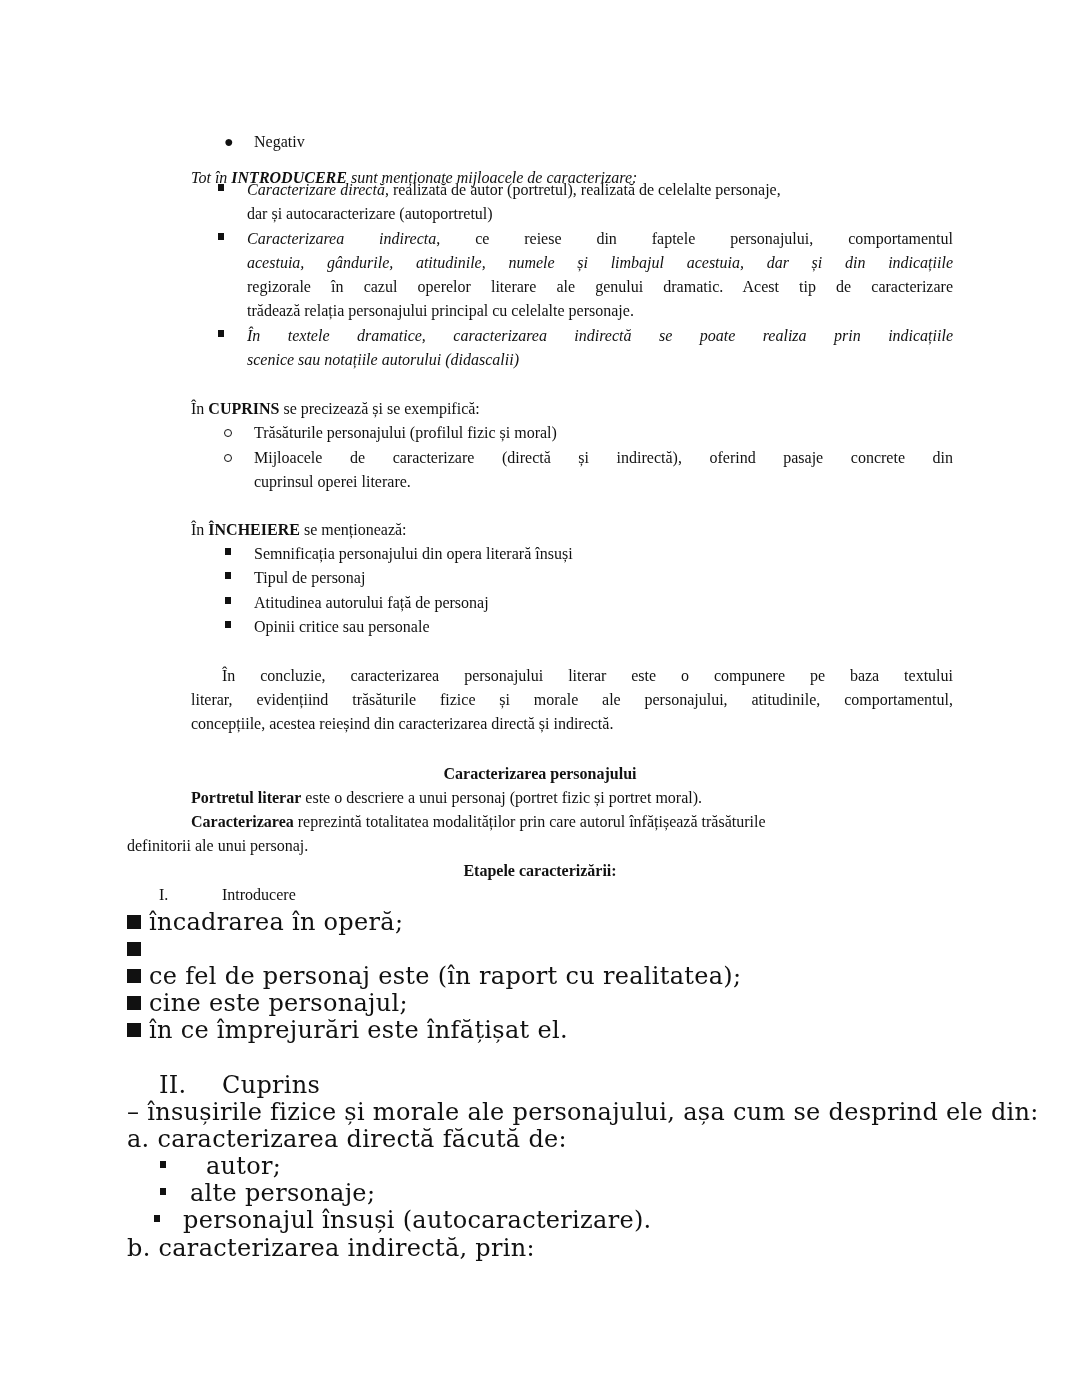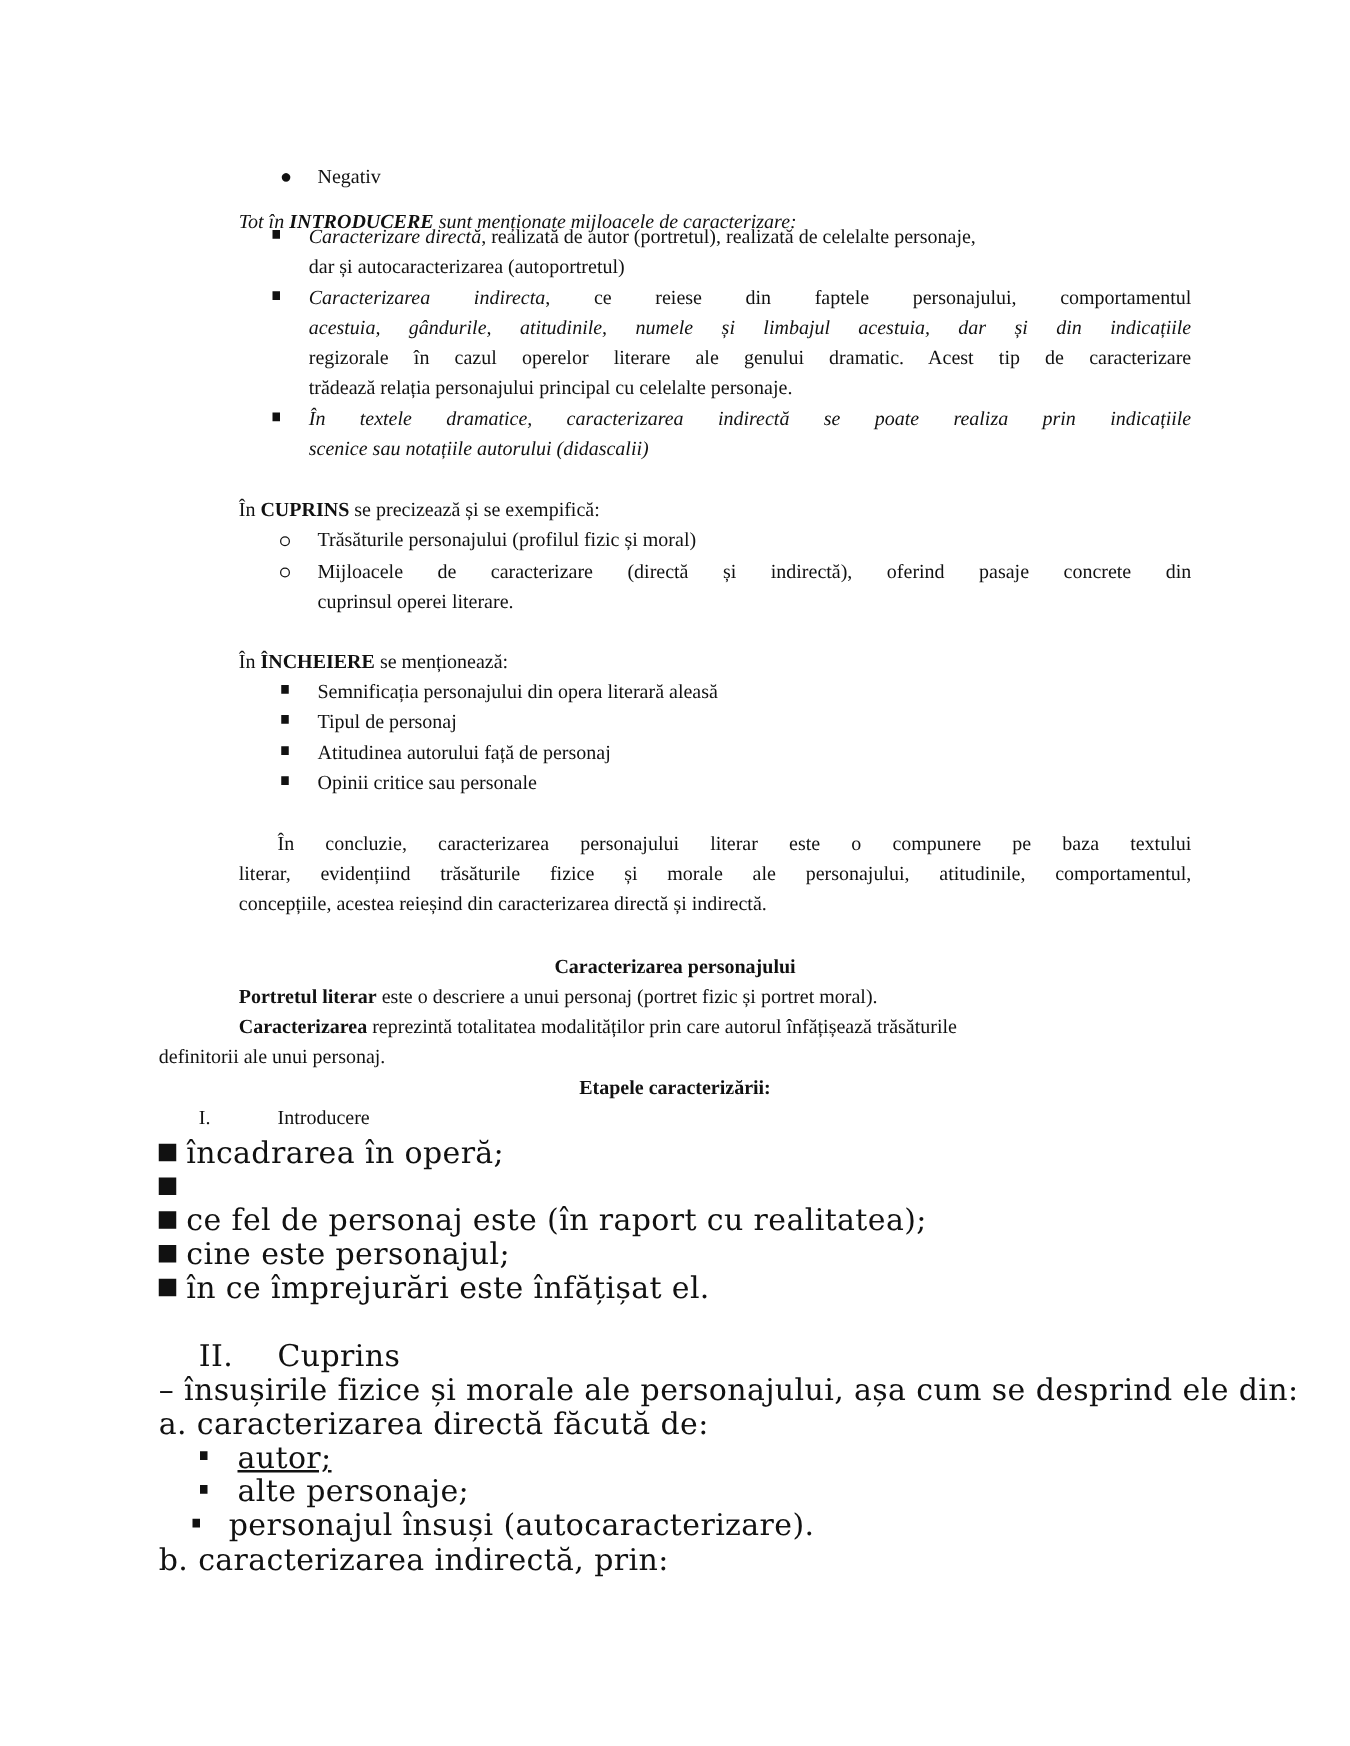--- a/index.html
+++ b/index.html
@@ -25,42 +25,42 @@
 
 <div class="page">
 
   <span class="bullet-dot" style="left:224px; top:130px;">●</span>
   <div class="line" style="left:254px; top:130px;">Negativ</div>
 
   <div class="line" style="left:191px; top:166px;font-style:italic;"><span>Tot în </span><span class="b">INTRODUCERE</span><span> sunt menționate mijloacele de caracterizare:</span></div>
 
   <span class="bullet-sq" style="left:218px; top:184px;"></span>
   <div class="line" style="left:247px; top:178px;"><span class="i">Caracterizare directă</span><span>, realizată de autor (portretul), realizată de celelalte personaje,</span></div>
-  <div class="line" style="left:247px; top:202px;">dar și autocaracterizarea (autoportretul)</div>
+  <div class="line" style="left:247px; top:202px;">dar și autocaracterizare (autoportretul)</div>
 
   <span class="bullet-sq" style="left:218px; top:233px;"></span>
   <div class="line just" style="left:247px; top:227px; width:706px;"><span class="i">Caracterizarea indirecta</span><span>, ce reiese din faptele personajului, comportamentul</span></div>
   <div class="line just" style="left:247px; top:251px; width:706px;font-style:italic;">acestuia, gândurile, atitudinile, numele și limbajul acestuia, dar și din indicațiile</div>
   <div class="line just" style="left:247px; top:275px; width:706px;">regizorale în cazul operelor literare ale genului dramatic. Acest tip de caracterizare</div>
   <div class="line" style="left:247px; top:299px;">trădează relația personajului principal cu celelalte personaje.</div>
 
   <span class="bullet-sq" style="left:218px; top:330px;"></span>
   <div class="line just i" style="left:247px; top:324px; width:706px;">În textele dramatice, caracterizarea indirectă se poate realiza prin indicațiile</div>
   <div class="line i" style="left:247px; top:348px;">scenice sau notațiile autorului (didascalii)</div>
 
   <div class="line" style="left:191px; top:397px;"><span>În </span><span class="b">CUPRINS</span><span> se precizează și se exempifică:</span></div>
   <span class="bullet-circ" style="left:224px; top:429px;"></span>
   <div class="line" style="left:254px; top:421px;">Trăsăturile personajului (profilul fizic și moral)</div>
   <span class="bullet-circ" style="left:224px; top:454px;"></span>
   <div class="line just" style="left:254px; top:446px; width:699px;">Mijloacele de caracterizare (directă și indirectă), oferind pasaje concrete din</div>
   <div class="line" style="left:254px; top:470px;">cuprinsul operei literare.</div>
 
   <div class="line" style="left:191px; top:518px;"><span>În </span><span class="b">ÎNCHEIERE</span><span> se menționează:</span></div>
   <span class="bullet-sq" style="left:225px; top:548px;"></span>
-  <div class="line" style="left:254px; top:542px;">Semnificația personajului din opera literară aleasă</div>
+  <div class="line" style="left:254px; top:542px;">Semnificația personajului din opera literară însuși</div>
   <span class="bullet-sq" style="left:225px; top:572px;"></span>
   <div class="line" style="left:254px; top:566px;">Tipul de personaj</div>
   <span class="bullet-sq" style="left:225px; top:597px;"></span>
   <div class="line" style="left:254px; top:591px;">Atitudinea autorului față de personaj</div>
   <span class="bullet-sq" style="left:225px; top:621px;"></span>
   <div class="line" style="left:254px; top:615px;">Opinii critice sau personale</div>
 
   <div class="line just" style="left:222px; top:664px; width:731px;">În concluzie, caracterizarea personajului literar este o compunere pe baza textului</div>
   <div class="line just" style="left:191px; top:688px; width:762px;">literar, evidențiind trăsăturile fizice și morale ale personajului, atitudinile, comportamentul,</div>
   <div class="line" style="left:191px; top:712px;">concepțiile, acestea reieșind din caracterizarea directă și indirectă.</div>
@@ -83,20 +83,20 @@
   <div class="line sans2" style="left:149px; top:991px;">cine este personajul;</div>
   <span class="bullet-big" style="left:127px; top:1023px;"></span>
   <div class="line sans2" style="left:149px; top:1018px;">în ce împrejurări este înfățișat el.</div>
 
   <div class="line sans2" style="left:159px; top:1073px;">II.</div>
   <div class="line sans2" style="left:222px; top:1073px;">Cuprins</div>
   <div class="line sans2" style="left:127px; top:1100px;">– însușirile fizice și morale ale personajului, așa cum se desprind ele din:</div>
   <div class="line sans2" style="left:127px; top:1127px;">a. caracterizarea directă făcută de:</div>
 
   <span class="bullet-sq" style="left:160px; top:1161px;"></span>
-  <div class="line sans2" style="left:190px; top:1154px;text-decoration:underline;">autor;</div>
+  <div class="line sans2" style="left:206px; top:1154px;">autor;</div>
   <span class="bullet-sq" style="left:160px; top:1188px;"></span>
   <div class="line sans2" style="left:190px; top:1181px;">alte personaje;</div>
   <span class="bullet-sq" style="left:154px; top:1215px;"></span>
   <div class="line sans2" style="left:183px; top:1208px;">personajul însuși (autocaracterizare).</div>
 
   <div class="line sans2" style="left:127px; top:1236px;">b. caracterizarea indirectă, prin:</div>
 </div>
 
 </body></html>

